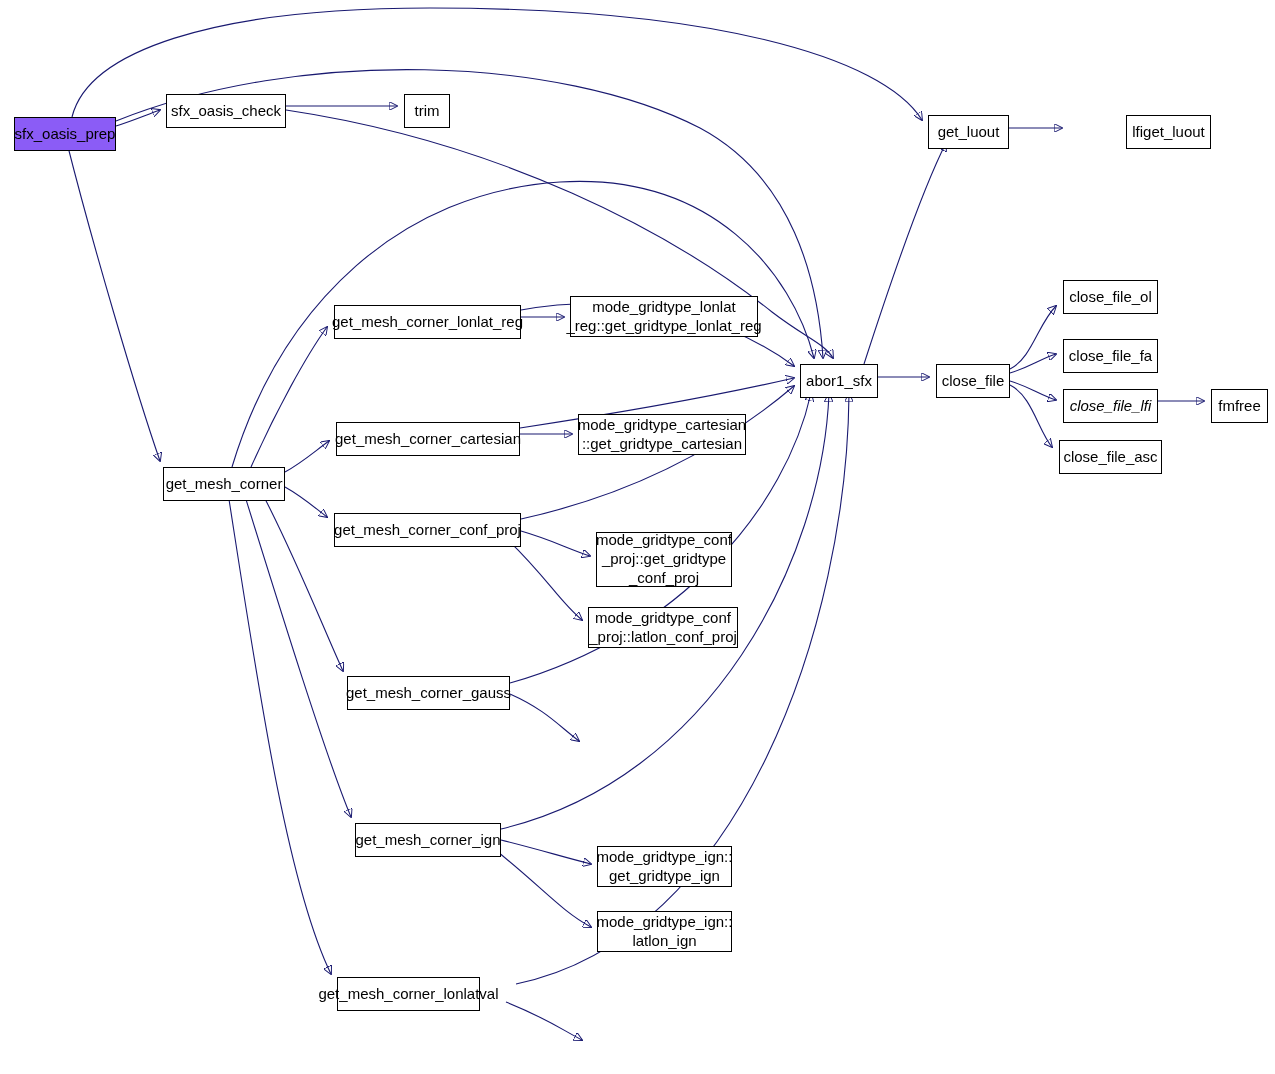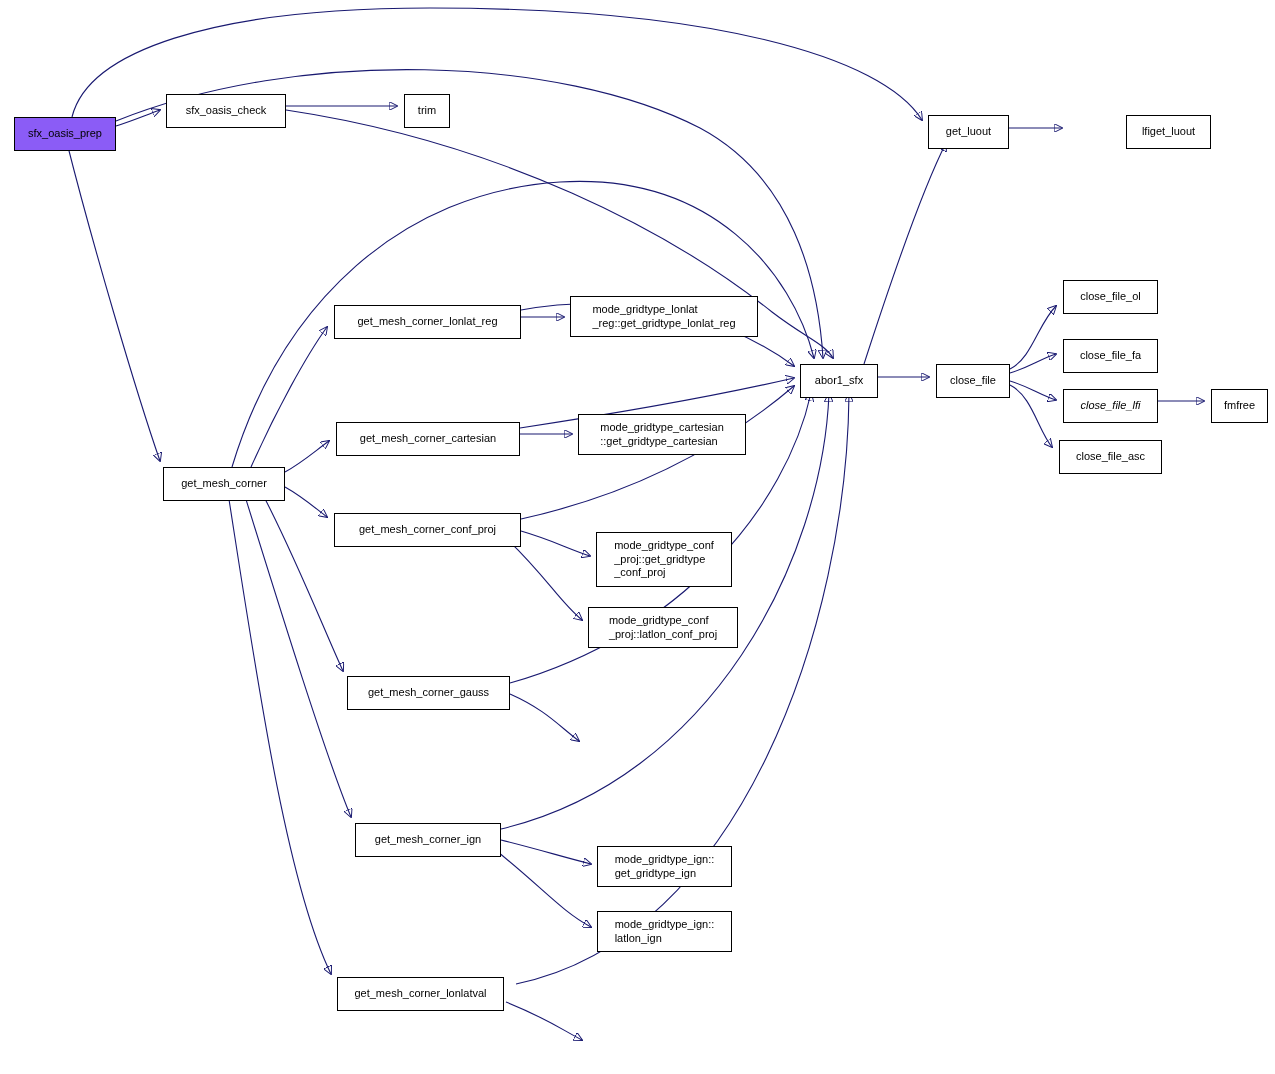--- a/index.html
+++ b/index.html
@@ -12,26 +12,26 @@
     overflow:hidden;
   }
   svg.edges-layer { position:absolute; left:0; top:0; width:1275px; height:1074px; }
   svg.edges-layer path, svg.edges-layer line { stroke:#191970; stroke-width:1.1; fill:none; }
   .node {
     position:absolute;
     box-sizing:border-box;
     background:#ffffff;
     border:1px solid #000000;
     color:#000000;
-    font-size:11px;
+    font-size:15px;
     line-height:1.25;
     display:flex;
     align-items:center;
     justify-content:center;
-    text-align:left;
+    text-align:center;
     white-space:pre-line;
     padding:16px 4px;
     cursor:pointer;
   }
   .node.hl { background:#8b5cf6; cursor:default; }
 </style>
 </head>
 <body>
 
 <div class="canvas">
@@ -112,15 +112,15 @@
 _proj::latlon_conf_proj</div>
 
   <div class="node" style="left:347px;top:676px;width:163px;height:26px;">get_mesh_corner_gauss</div>
 
   <div class="node" style="left:355px;top:823px;width:146px;height:26px;">get_mesh_corner_ign</div>
   <div class="node" style="left:597px;top:846px;width:135px;height:41px;">mode_gridtype_ign::
 get_gridtype_ign</div>
   <div class="node" style="left:597px;top:911px;width:135px;height:41px;">mode_gridtype_ign::
 latlon_ign</div>
 
-  <div class="node" style="left:337px;top:977px;width:167px;height:26px;">get_mesh_corner_lonlatval</div>
+  <div class="node" style="left:337px;top:977px;width:143px;height:26px;">get_mesh_corner_lonlatval</div>
 
 </div>
 
 </body></html>

